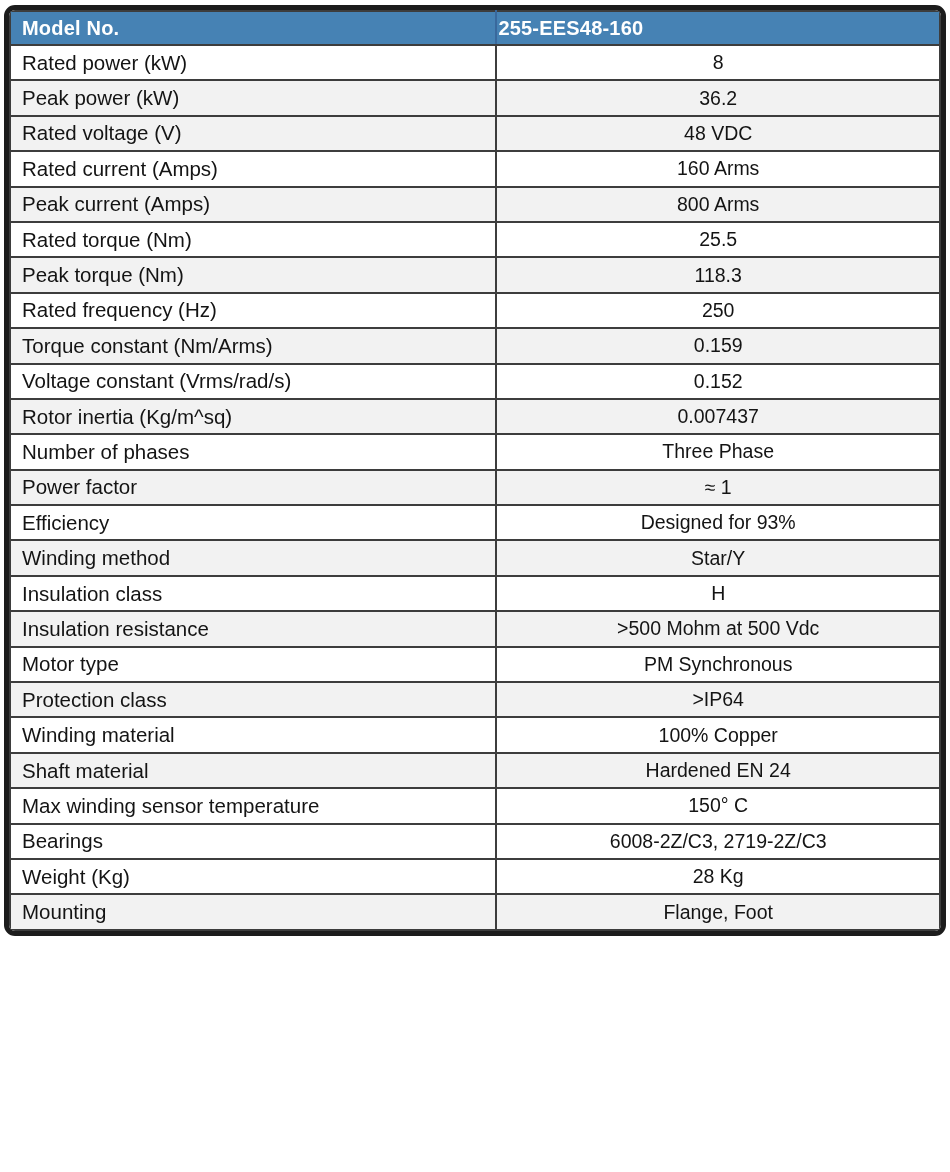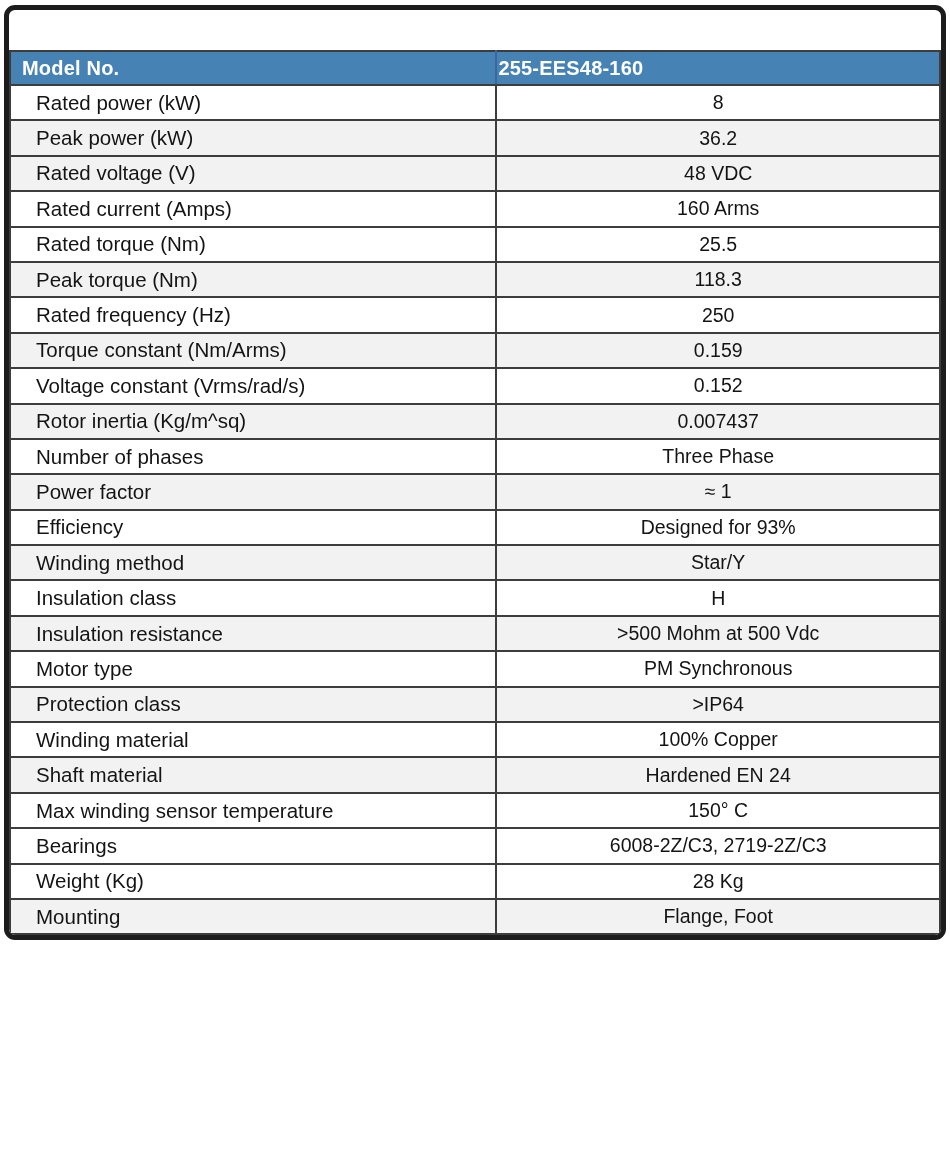--- a/index.html
+++ b/index.html
@@ -22,21 +22,20 @@
     margin:5px 4px;
     border:5px solid var(--frame);
     border-radius:11px;
     overflow:hidden;
     background:#ffffff;
   }
   table{
     width:100%;
     border-collapse:collapse;
     table-layout:fixed;
-    margin-top:40px;
   }
   col.c-param{width:52.3%;}
   col.c-value{width:47.7%;}
   thead th{
     background:var(--header-bg);
     color:var(--header-text);
     height:34px;
     font-size:20px;
     font-weight:bold;
     border:2px solid var(--grid);
@@ -56,21 +55,21 @@
     border:2px solid var(--grid);
     font-size:20.5px;
     color:var(--text);
     background:var(--row-bg);
     padding:0;
     white-space:nowrap;
     overflow:hidden;
   }
   tbody td.param{
     text-align:left;
-    padding-left:25px;
+    padding-left:11px;
   }
   tbody td.value{
     text-align:center;
     font-size:19.5px;
   }
   tbody tr.shaded td{
     background:var(--shaded-bg);
   }
 </style>
 </head>
@@ -97,20 +96,24 @@
           <td class="param">Peak power (kW)</td>
           <td class="value">36.2</td>
         </tr>
         <tr class="shaded">
           <td class="param">Rated voltage (V)</td>
           <td class="value">48 VDC</td>
         </tr>
         <tr>
           <td class="param">Rated current (Amps)</td>
           <td class="value">160 Arms</td>
+        </tr>
+        <tr class="shaded">
+          <td class="param">Peak current (Amps)</td>
+          <td class="value">800 Arms</td>
         </tr>
         <tr>
           <td class="param">Rated torque (Nm)</td>
           <td class="value">25.5</td>
         </tr>
         <tr class="shaded">
           <td class="param">Peak torque (Nm)</td>
           <td class="value">118.3</td>
         </tr>
         <tr>

